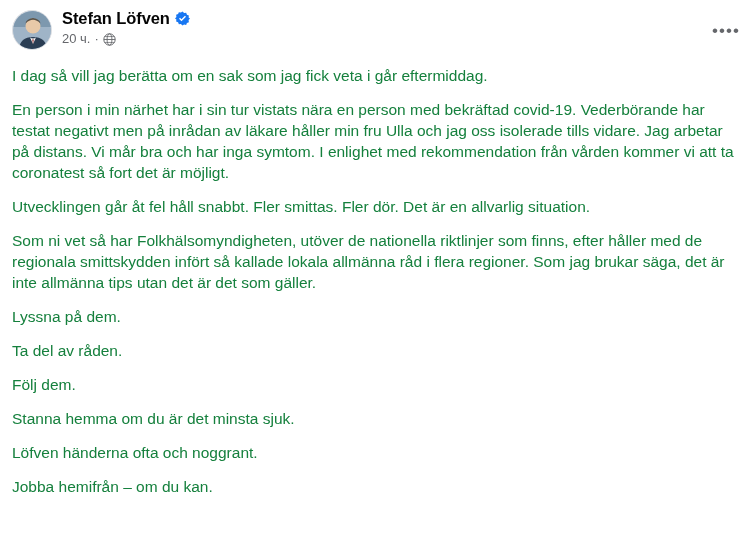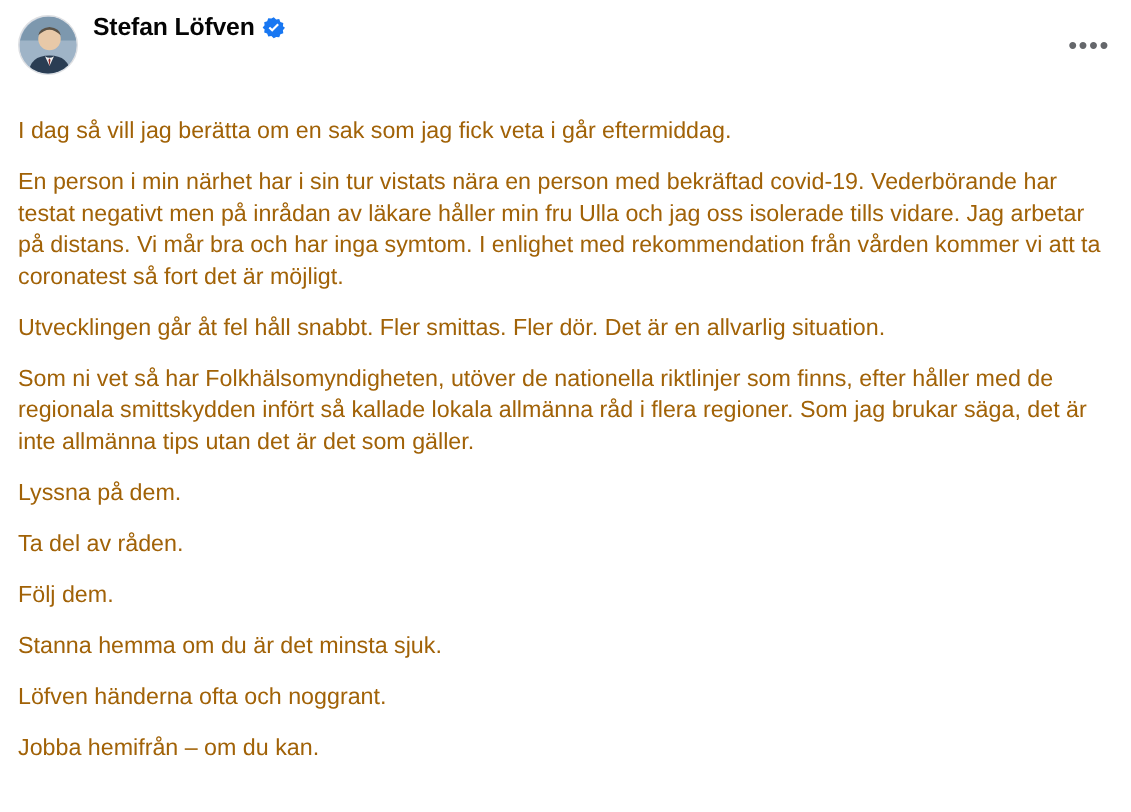--- a/index.html
+++ b/index.html
@@ -93,24 +93,24 @@
     align-items: center;
     justify-content: center;
     color: #65676b;
     font-size: 17px;
     letter-spacing: 1px;
     line-height: 1;
     cursor: pointer;
     user-select: none;
   }
   .post-body {
-    margin-top: 19px;
+    margin-top: 7px;
     font-size: 15.5px;
     line-height: 21px;
-    color: #a16207;
+    color: #15803d;
   }
   .post-body p {
     margin: 0 0 13px 0;
   }
   .post-body p:last-child { margin-bottom: 0; }
 </style>
 </head>
 <body>
 
 <div class="post">
@@ -139,20 +139,33 @@
     <div class="header-text">
       <div class="name-row">
         <span class="author-name">Stefan Löfven</span>
         <span class="verified-badge">
           <svg width="15" height="15" viewBox="0 0 16 16" aria-hidden="true">
             <path fill="#1877f2" d="M8 0.6l1.7 1.5 2.2-.3.8 2.1 2.1.8-.3 2.2L16 8l-1.5 1.7.3 2.2-2.1.8-.8 2.1-2.2-.3L8 15.4 6.3 13.9l-2.2.3-.8-2.1-2.1-.8.3-2.2L0 8l1.5-1.7-.3-2.2 2.1-.8.8-2.1 2.2.3z"></path>
             <path fill="#ffffff" d="M6.9 10.8L4.3 8.3l1.05-1.1 1.55 1.5 3.7-3.75 1.1 1.1z"></path>
           </svg>
         </span>
       </div>
+      <div class="meta-row">
+        <span>20 ч.</span>
+        <span class="meta-sep">·</span>
+        <span class="globe-icon">
+          <svg width="13" height="13" viewBox="0 0 16 16" aria-hidden="true">
+            <circle cx="8" cy="8" r="7" fill="none" stroke="#65676b" stroke-width="1.2"></circle>
+            <ellipse cx="8" cy="8" rx="3" ry="7" fill="none" stroke="#65676b" stroke-width="1.1"></ellipse>
+            <line x1="1" y1="8" x2="15" y2="8" stroke="#65676b" stroke-width="1.1"></line>
+            <line x1="2" y1="4.4" x2="14" y2="4.4" stroke="#65676b" stroke-width="0.9"></line>
+            <line x1="2" y1="11.6" x2="14" y2="11.6" stroke="#65676b" stroke-width="0.9"></line>
+          </svg>
+        </span>
+      </div>
     </div>
 
     <div class="more-button">••••</div>
   </div>
 
   <div class="post-body">
     <p>I dag så vill jag berätta om en sak som jag fick veta i går eftermiddag.</p>
     <p>En person i min närhet har i sin tur vistats nära en person med bekräftad covid-19. Vederbörande har testat negativt men på inrådan av läkare håller min fru Ulla och jag oss isolerade tills vidare. Jag arbetar på distans. Vi mår bra och har inga symtom. I enlighet med rekommendation från vården kommer vi att ta coronatest så fort det är möjligt.</p>
     <p>Utvecklingen går åt fel håll snabbt. Fler smittas. Fler dör. Det är en allvarlig situation.</p>
     <p>Som ni vet så har Folkhälsomyndigheten, utöver de nationella riktlinjer som finns, efter håller med de regionala smittskydden infört så kallade lokala allmänna råd i flera regioner. Som jag brukar säga, det är inte allmänna tips utan det är det som gäller.</p>

